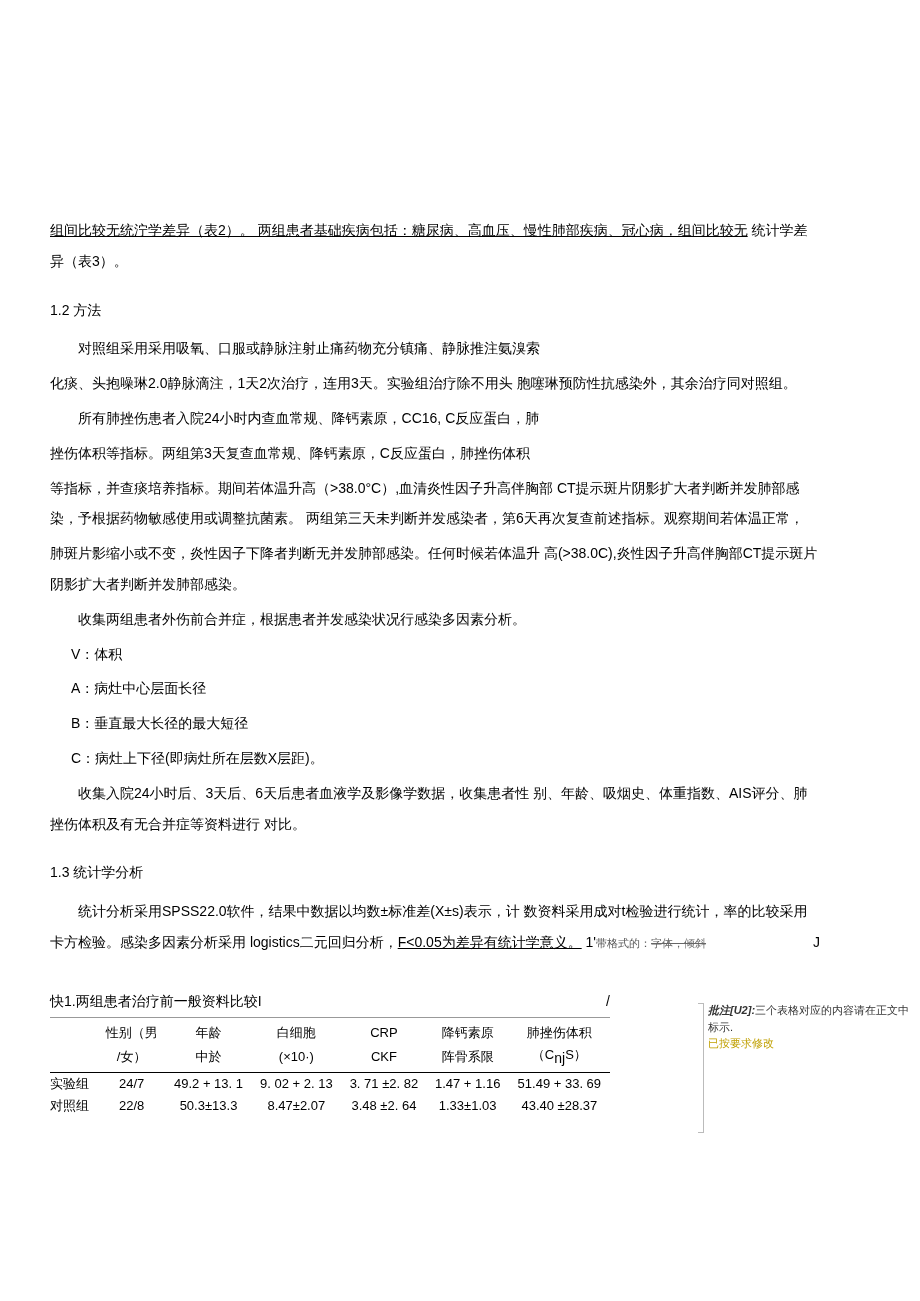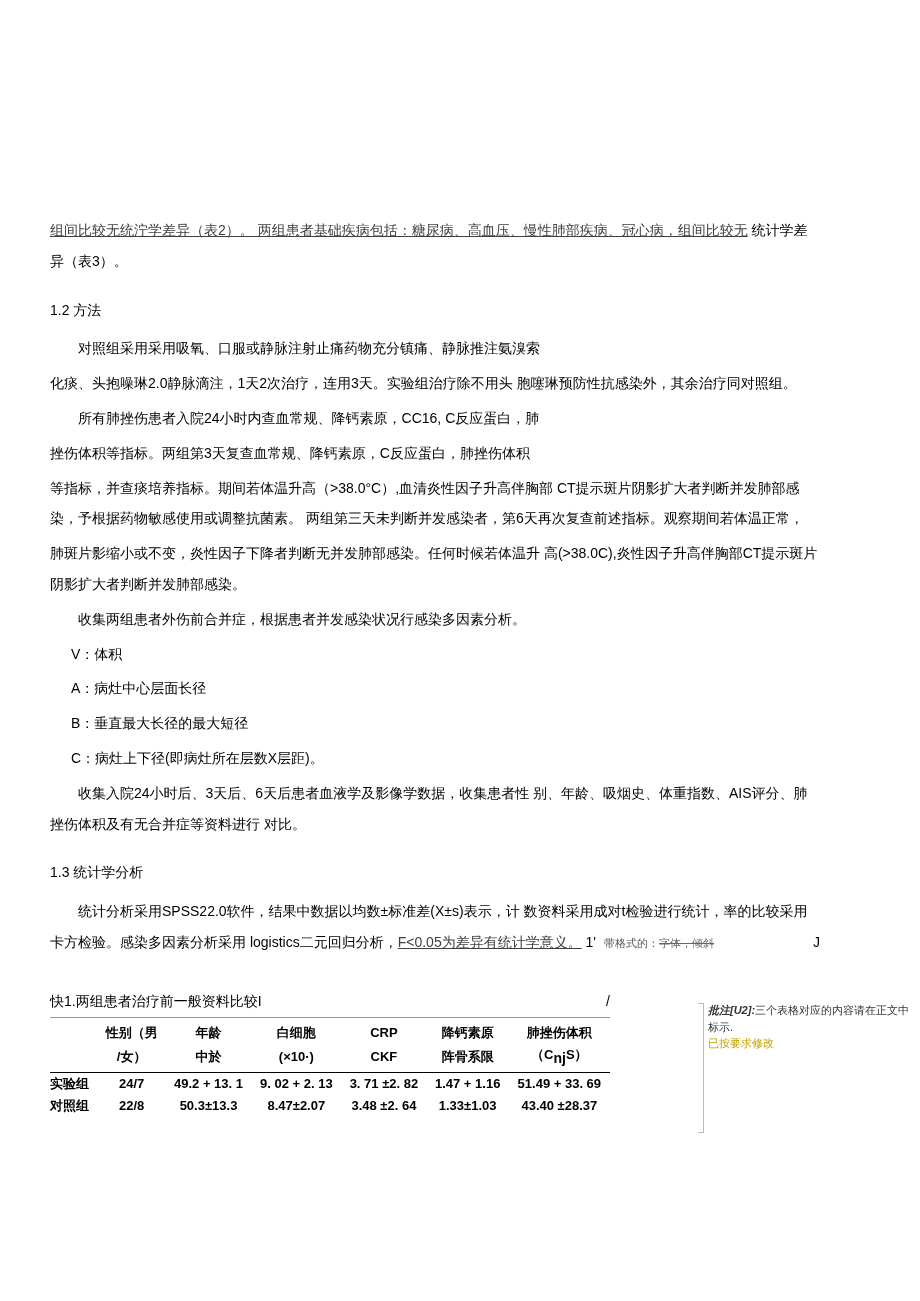--- a/index.html
+++ b/index.html
@@ -11,21 +11,21 @@
       font-size: 14px;
       color: #000;
       line-height: 2.2;
       position: relative;
       padding: 215px 70px 0 50px;
     }
     .main-content {
       width: 770px;
     }
     .link-text {
-      color: #404040;
+      color: #000000;
       text-decoration: underline;
     }
     .para {
       margin-bottom: 4px;
     }
     .indent { text-indent: 2em; }
     .indent1 { text-indent: 1.5em; }
     .section-title {
       margin-top: 18px;
       margin-bottom: 8px;
@@ -73,31 +73,30 @@
     .table-title {
       margin-top: 28px;
       border-bottom: 1px solid #999;
       width: 560px;
       display: flex;
       justify-content: space-between;
     }
     th, td {
       text-align: center;
       padding: 2px 6px;
-      font-weight: bold;
+      font-weight: normal;
       line-height: 1.4;
     }
     thead tr { }
     thead tr:last-child th { border-bottom: 1px solid #000; padding-bottom: 4px;}
     tbody tr:last-child td { border-top: 0; }
     .rowlabel { text-align: left; padding-left: 0; }
     .formatted-note {
       font-size: 11px;
       color: #555;
-      margin-left: 8px;
     }
     .right-float { float: right; }
   </style>
 </head>
 <body>
 
 <div class="main-content">
 
   <p class="para">
     <span class="link-text">组间比较无统泞学差异（表2）。 两组患者基础疾病包括：糖尿病、高血压、慢性肺部疾病、冠心病，组间比较无</span><span> 统计学差异（表3）。</span>

